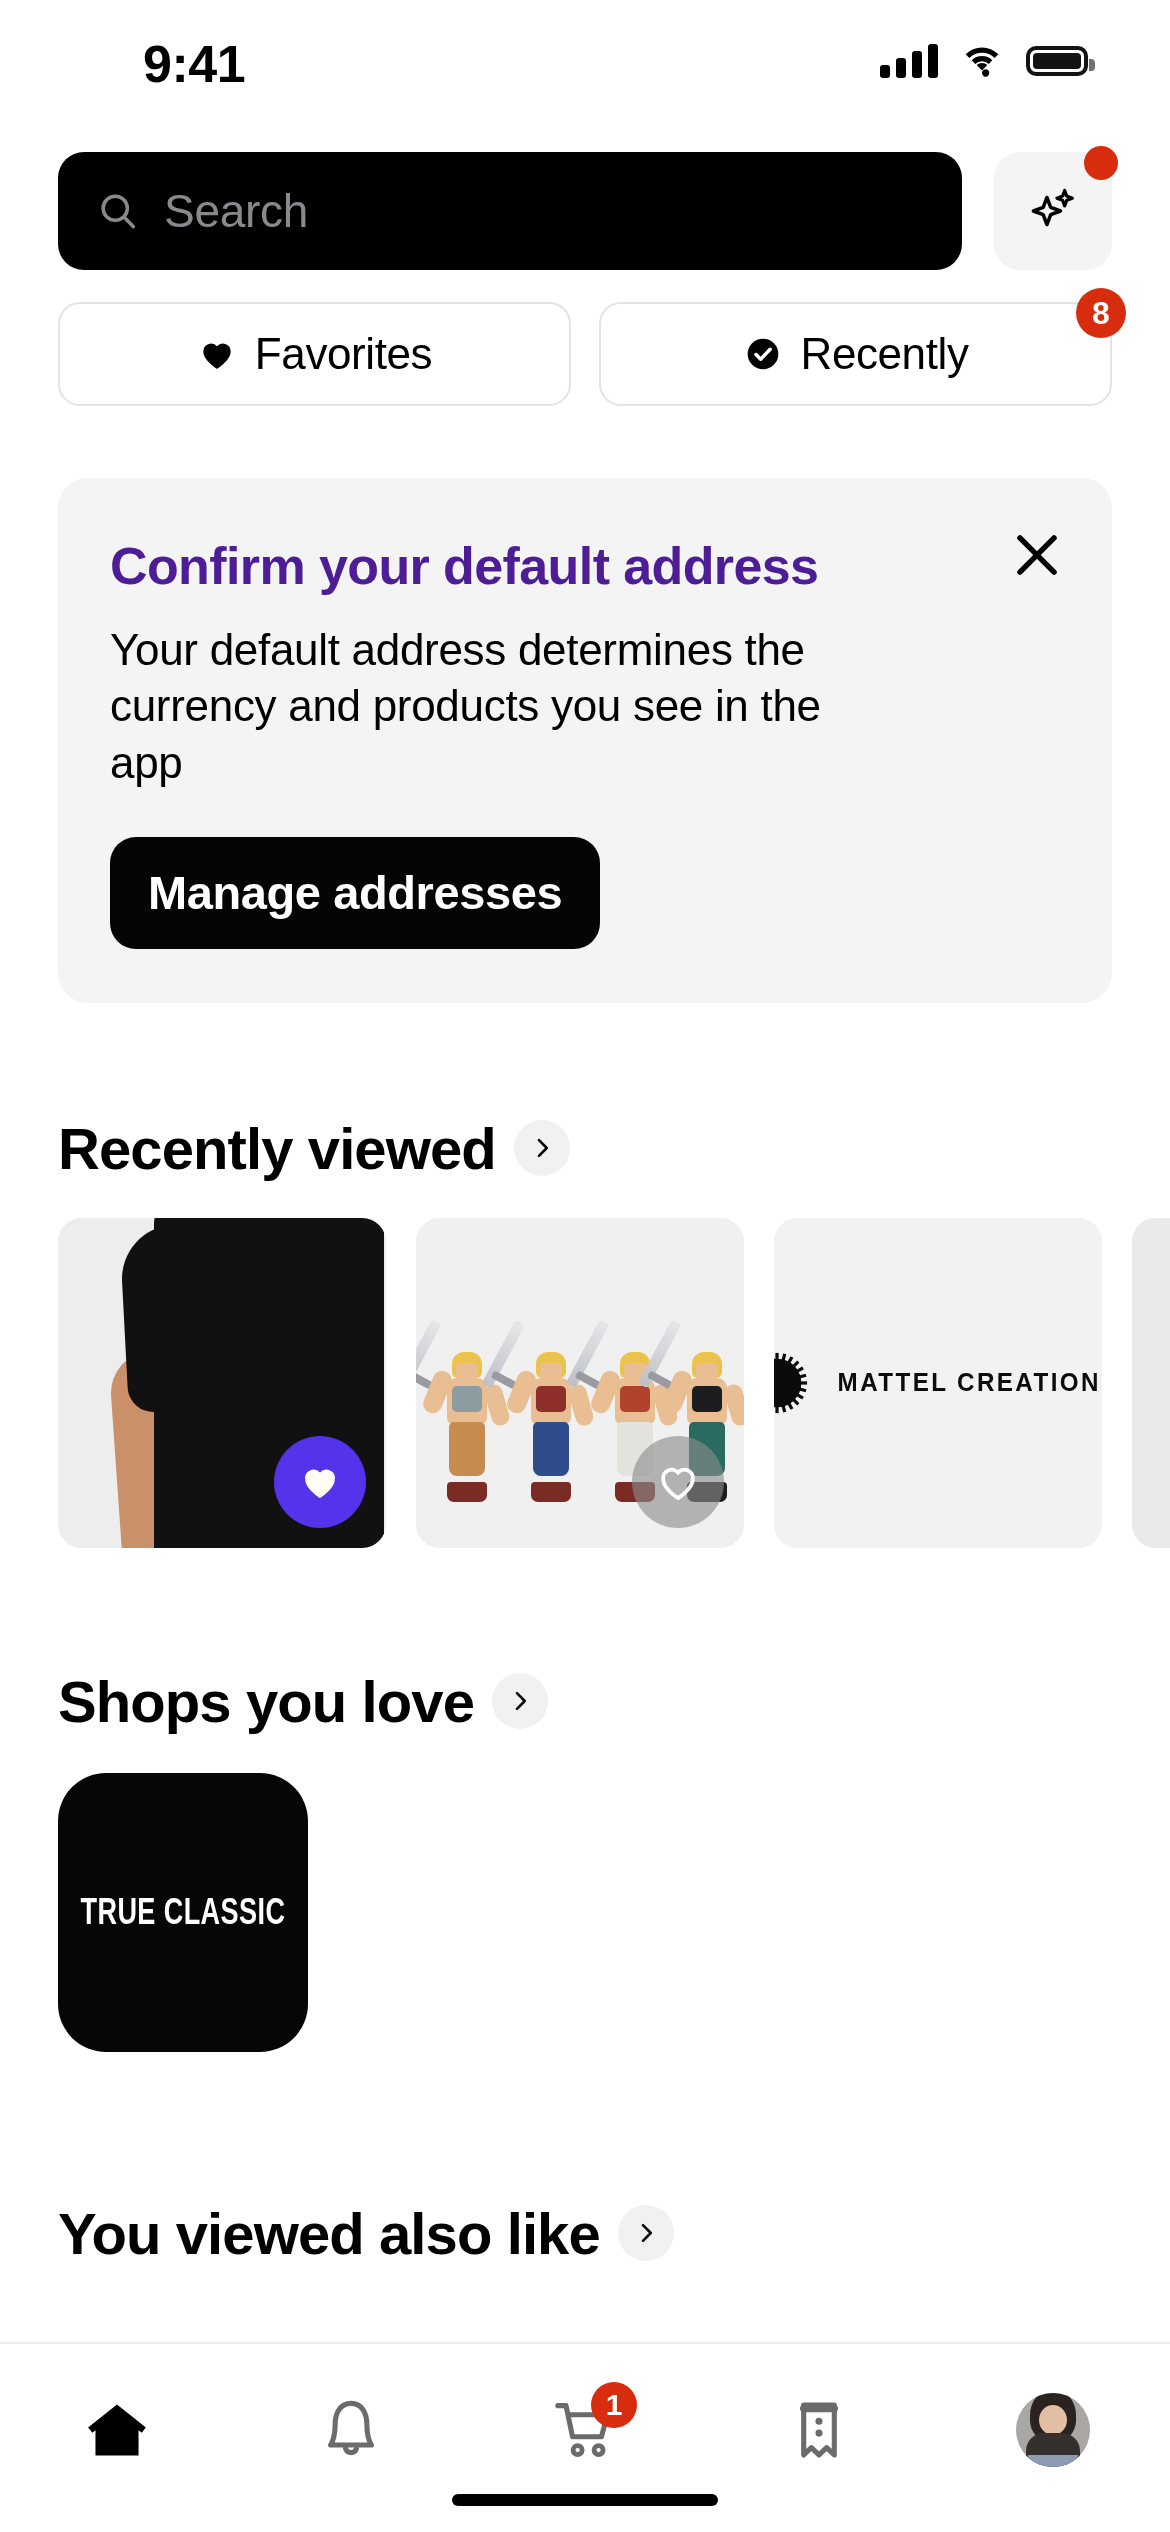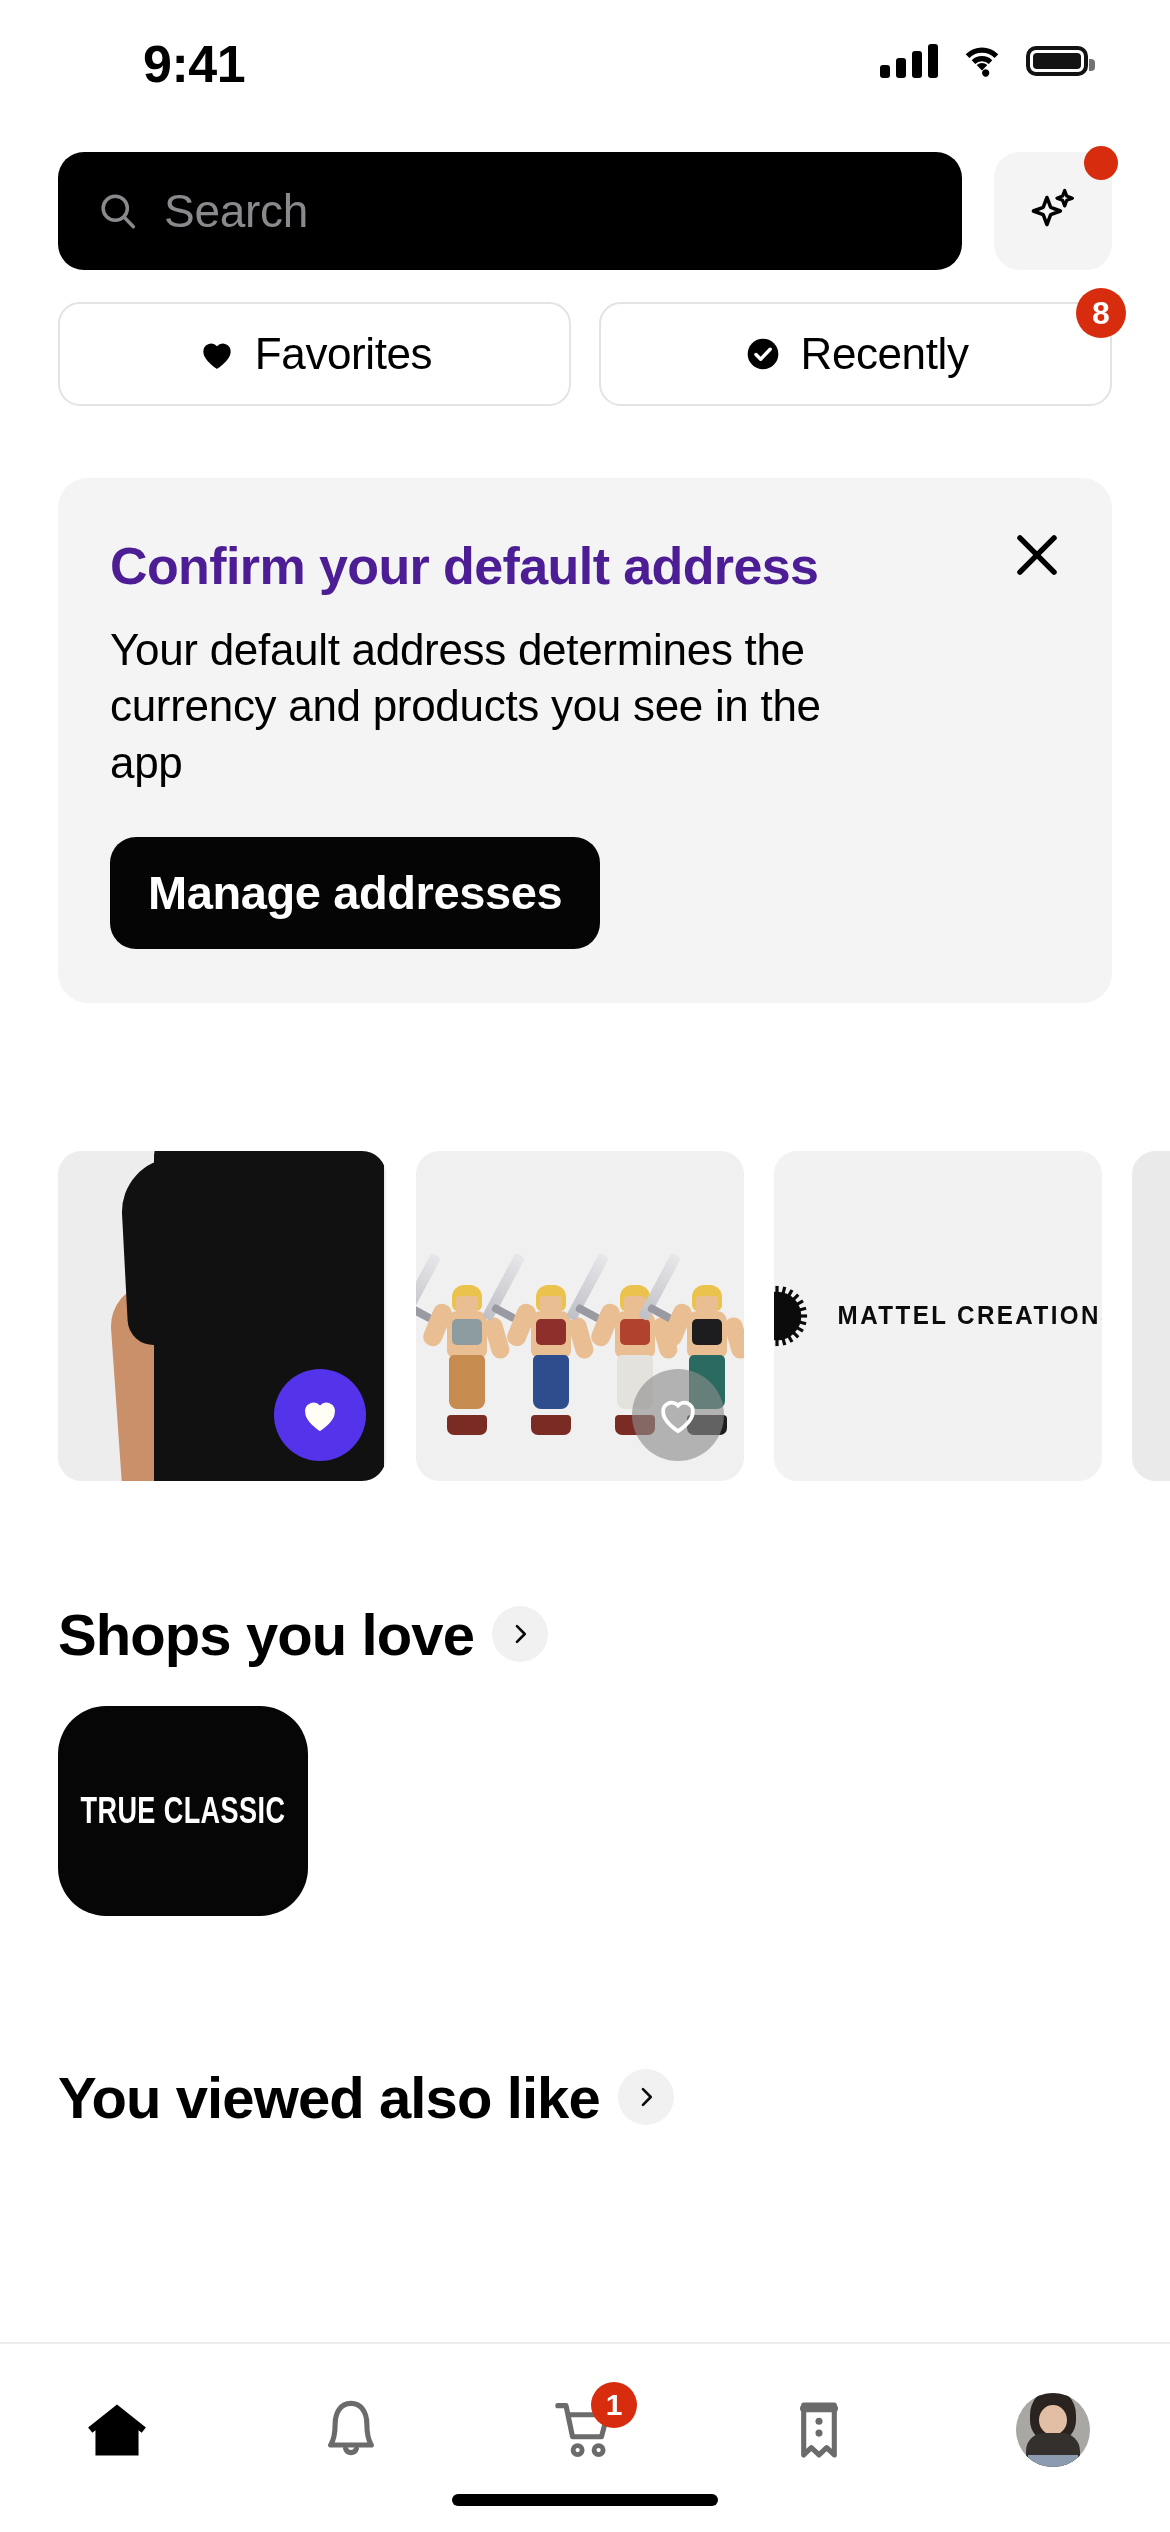--- a/index.html
+++ b/index.html
@@ -371,21 +371,21 @@
 
   
   .shops-section { margin-top: 120px; }
   .shops-rail {
     display: flex;
     gap: 34px;
     padding: 38px 0 0 58px;
   }
   .shop-tile {
     flex: 0 0 218px;
-    height: 210px;
+    height: 279px;
     border-radius: 48px;
     background: #060606;
     display: flex;
     align-items: center;
     justify-content: center;
   }
   .shop-word {
     color: #fff;
     font-size: 33px;
     font-weight: 700;
@@ -539,20 +539,28 @@
       <div class="card-title">Confirm your default address</div>
       <div class="card-body">Your default address determines the currency and products you see in the app</div>
       <button class="btn-dark">Manage addresses</button>
       <svg class="card-close" viewBox="0 0 24 24">
         <line x1="5.4" y1="5.4" x2="18.6" y2="18.6" stroke="#000" stroke-width="2.1" stroke-linecap="round"></line>
         <line x1="18.6" y1="5.4" x2="5.4" y2="18.6" stroke="#000" stroke-width="2.1" stroke-linecap="round"></line>
       </svg>
     </div>
 
     <div class="rv-section">
+      <div class="section-head">
+        <span class="section-title">Recently viewed</span>
+        <span class="chev-circle">
+          <svg viewBox="0 0 24 24">
+              <path d="M9.2 4.8 16.4 12 9.2 19.2" fill="none" stroke="#0A0A0A" stroke-width="2.4" stroke-linecap="round" stroke-linejoin="round"></path>
+            </svg>
+        </span>
+      </div>
 
       <div class="rv-rail">
 
         <div class="rv-card">
           <div class="tee-scene">
             <div class="tee-arm"></div>
             <div class="tee-body"></div>
             <div class="tee-sleeve"></div>
           </div>
           <div class="heart-fab active">

